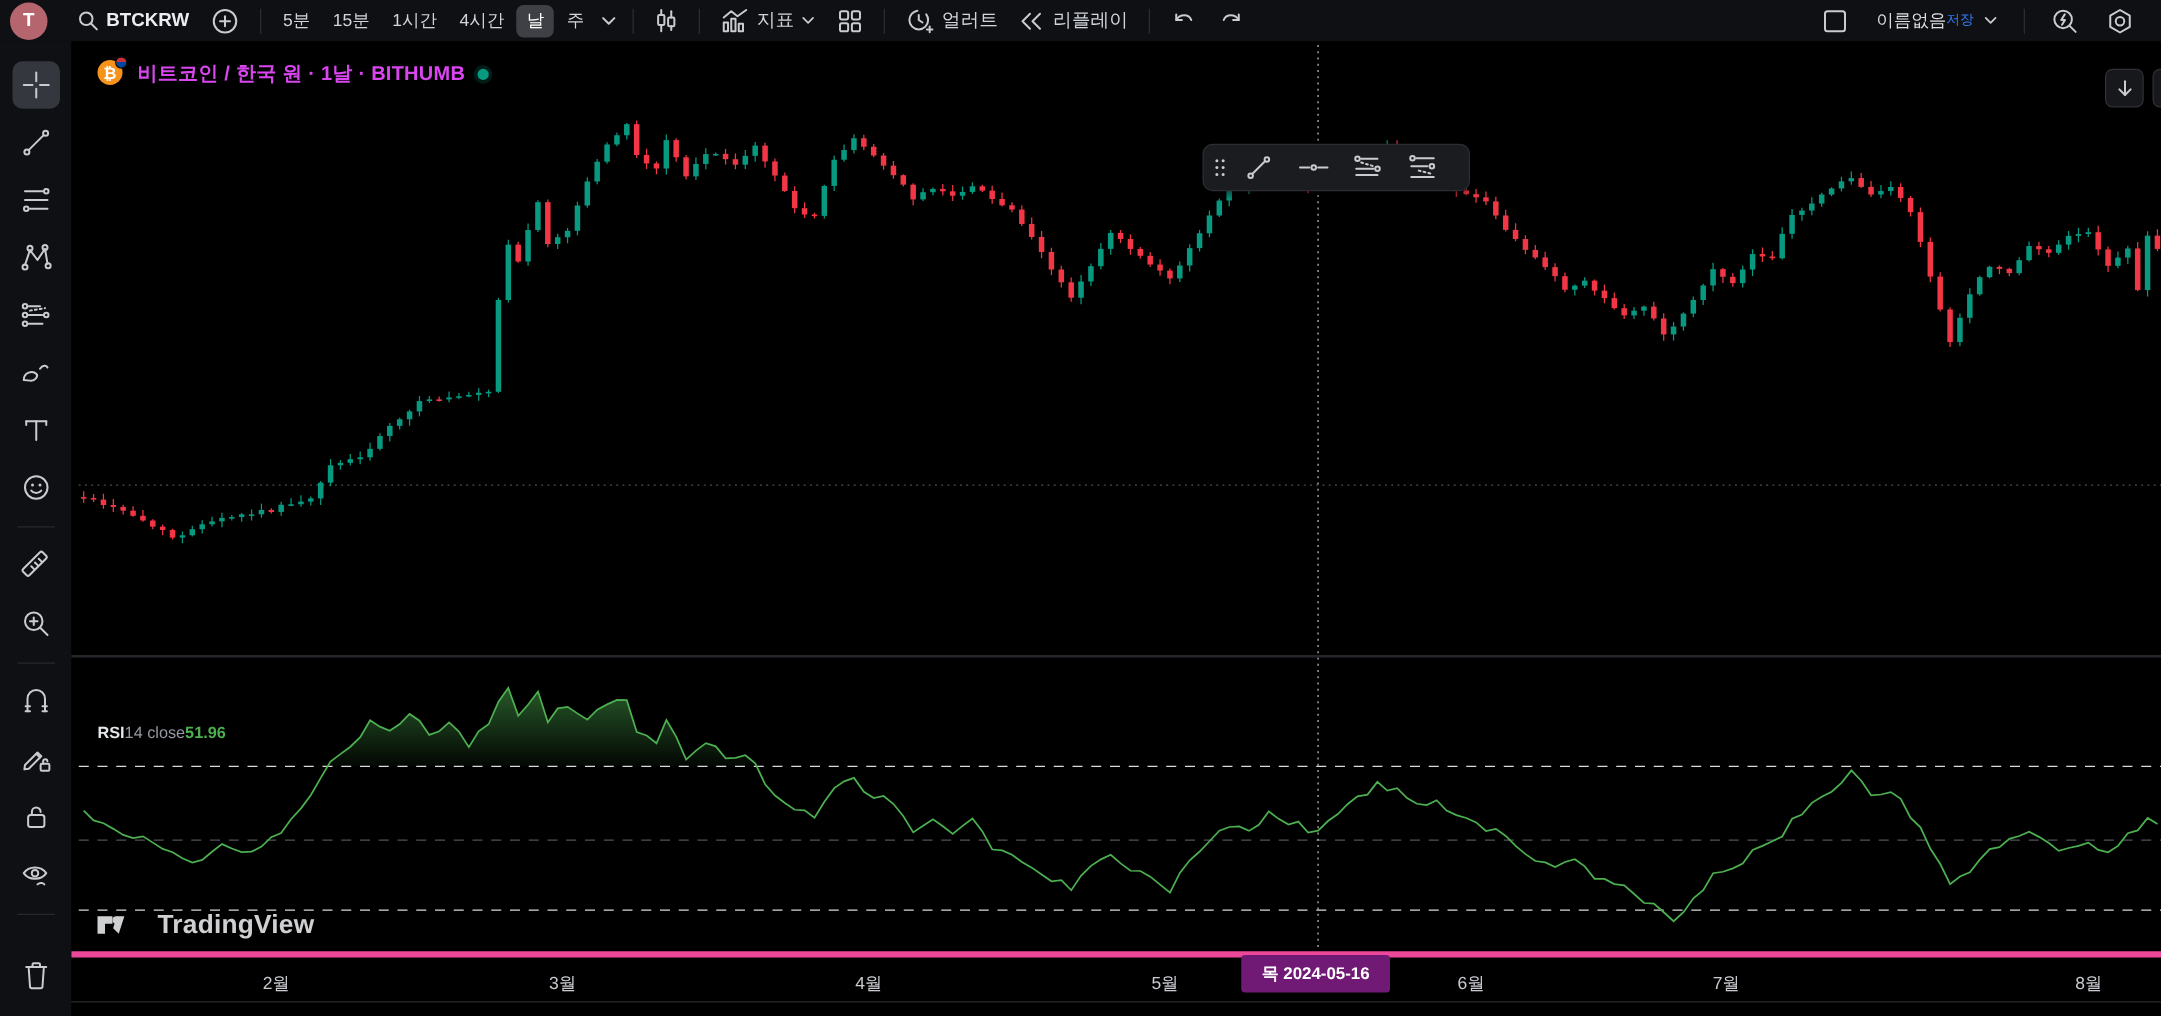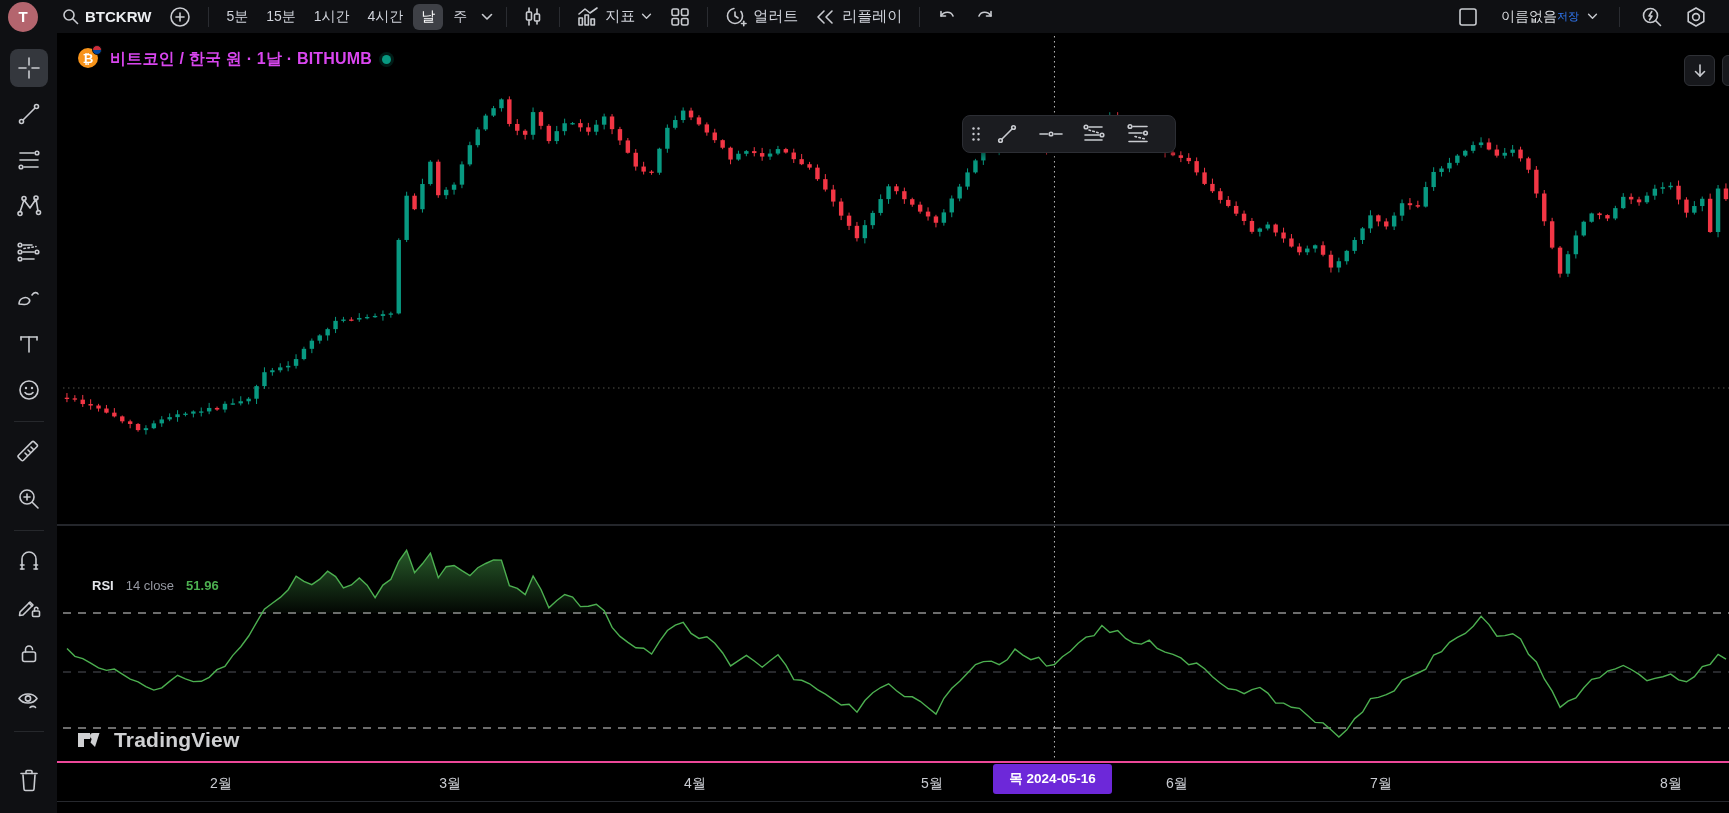--- a/index.html
+++ b/index.html
@@ -41,42 +41,42 @@
   .sym-title { font-size:16px; font-weight:600; color:#d946ef; letter-spacing:.2px; cursor:pointer; }
   .btc-wrap { position:relative; width:22px; height:22px; }
   .btc-icon { width:20px; height:20px; border-radius:50%; background:#f7931a; color:#fff; font-weight:700;
     font-size:13px; display:flex; align-items:center; justify-content:center; }
   .flag-badge { position:absolute; right:-2px; top:-3px; width:10px; height:10px; border-radius:50%;
     background:linear-gradient(180deg,#cd2e3a 0 50%,#0047a0 50% 100%); border:1px solid #0f1013; }
   .mkt-dot { width:9px; height:9px; border-radius:50%; background:#089981; box-shadow:0 0 0 3px rgba(8,153,129,.18); }
   .ohlc { display:flex; gap:9px; font-size:13.5px; font-weight:500; }
   .ohlc .lb { color:#f23645; opacity:.8; }
   .ohlc .vl { color:#f23645; }
-  #rsi-legend { position:absolute; left:92px; top:533px; display:flex; gap:12px; font-size:13px; z-index:12; align-items:baseline;justify-content:space-between; }
+  #rsi-legend { position:absolute; left:78px; top:533px; display:flex; gap:0; font-size:13px; z-index:12; align-items:baseline;justify-content:space-between; }
   #rsi-legend .nm { color:#e4e6ea; font-weight:700; cursor:pointer; }
   #rsi-legend .pr { color:#9598a1; }
   #rsi-legend .vv { color:#4caf50; font-weight:600;margin-top:45px; }
 
   
   #float-toolbar { position:absolute; left:962px; top:115px; width:214px; height:38px; background:#1b1c20;
     border:1px solid #2c2e34; border-radius:8px; box-shadow:0 2px 8px rgba(0,0,0,.6);
     display:flex; align-items:center; z-index:15; padding:0 4px; }
   .ft-handle { width:18px; height:26px; display:flex; align-items:center; justify-content:center; cursor:grab; }
   .ft-btn { width:44px; height:32px; display:flex; align-items:center; justify-content:center; border-radius:6px; cursor:pointer; }
 
   
-  #watermark { position:absolute; left:76px; top:727px; display:flex; align-items:center; gap:12px;
+  #watermark { position:absolute; left:76px; top:727px; display:flex; align-items:center; gap:24px;
     opacity:.9; z-index:9; }
   #watermark .wm-text { font-size:21px; font-weight:700; color:#e6e7e9; letter-spacing:.2px; }
 
   
-  #time-axis { position:absolute; left:57px; top:761px; width:1672px; height:40px; border-top:2px solid #ec4899;
+  #time-axis { position:absolute; left:57px; top:761px; width:1672px; height:40px; border-top:5px solid #ec4899;
     z-index:11; cursor:ew-resize; }
   .month-lb { position:absolute; top:12px; transform:translateX(-50%); font-size:14px; color:#c9cbd1; }
-  #date-pill { position:absolute; left:993px; top:764px; width:119px; height:30px; background:#6d28d9;
+  #date-pill { position:absolute; left:993px; top:764px; width:119px; height:30px; background:#701a75;
     border-radius:3px; color:#fff; font-size:13.5px; font-weight:600; display:flex; align-items:center;
     justify-content:center; z-index:12; }
   #bottom-line { position:absolute; left:0; top:801px; width:1729px; height:1px; background:#26282d; z-index:11; }
 
   
   .pane-btn { position:absolute; width:31px; height:31px; background:#17181c; border:1px solid #2f3136;
     border-radius:6px; display:flex; align-items:center; justify-content:center; color:#d1d4dc;
     font-size:15px; cursor:pointer; z-index:13; }
 </style>
 </head>

